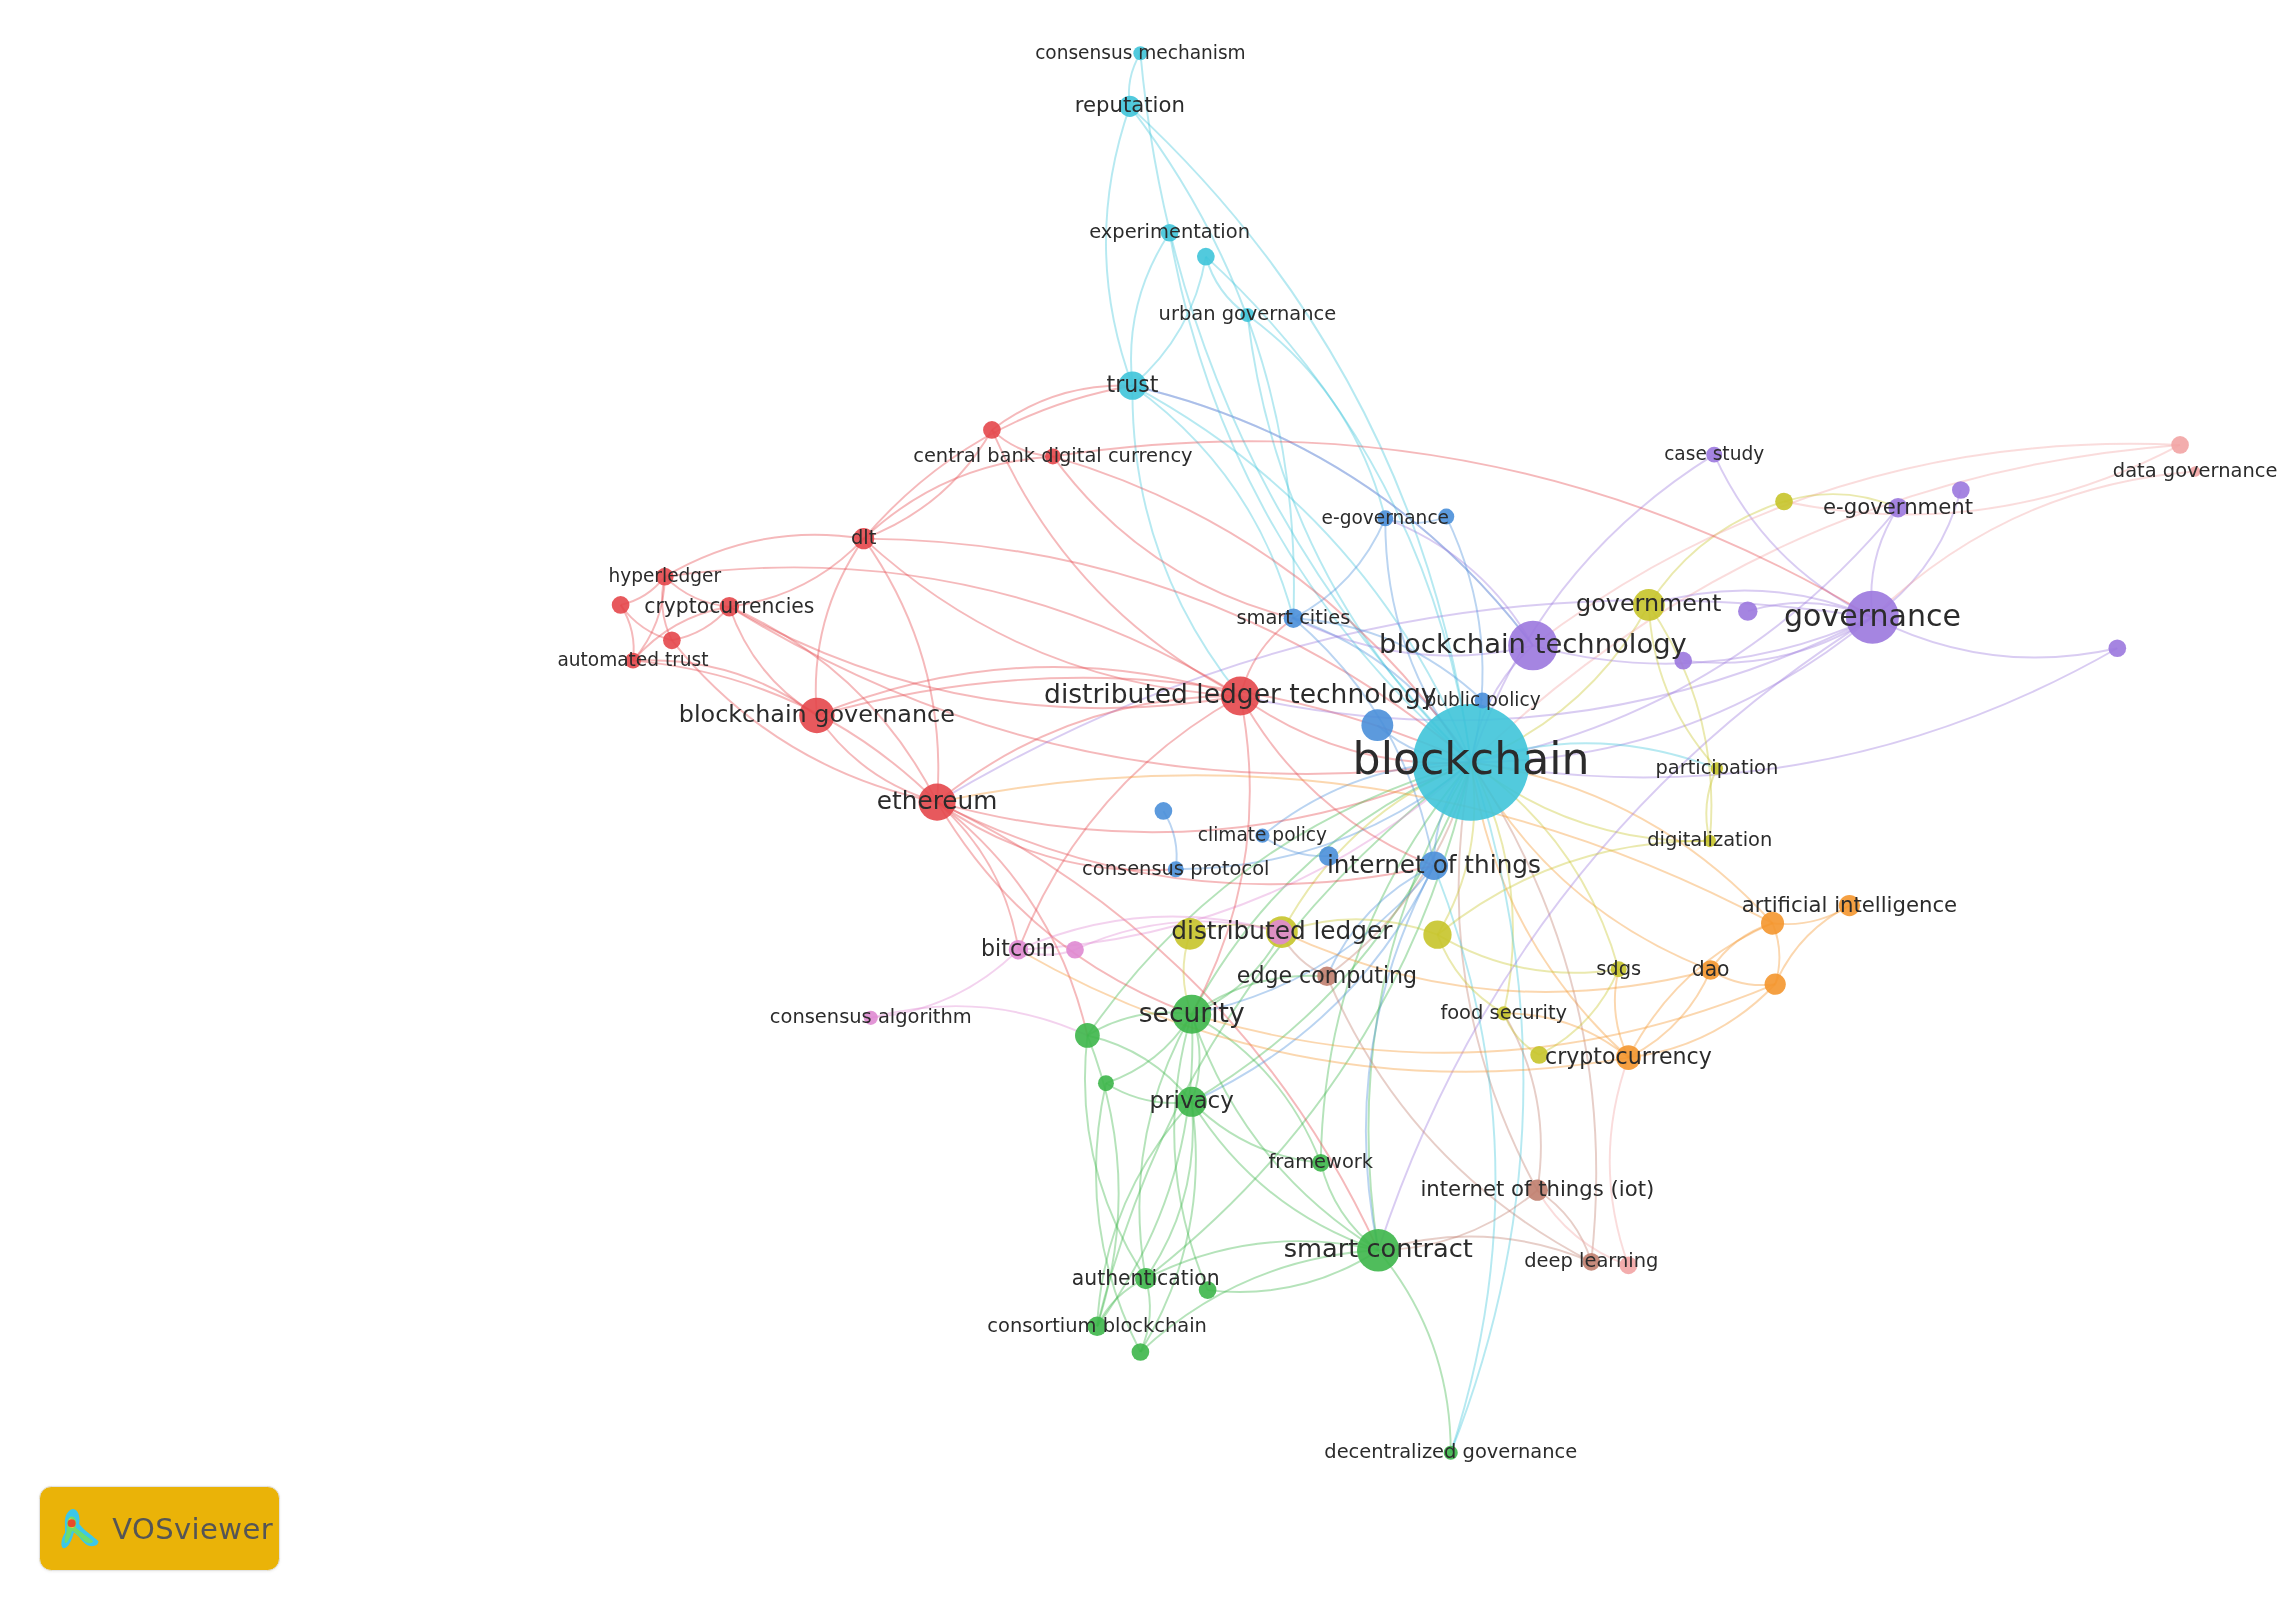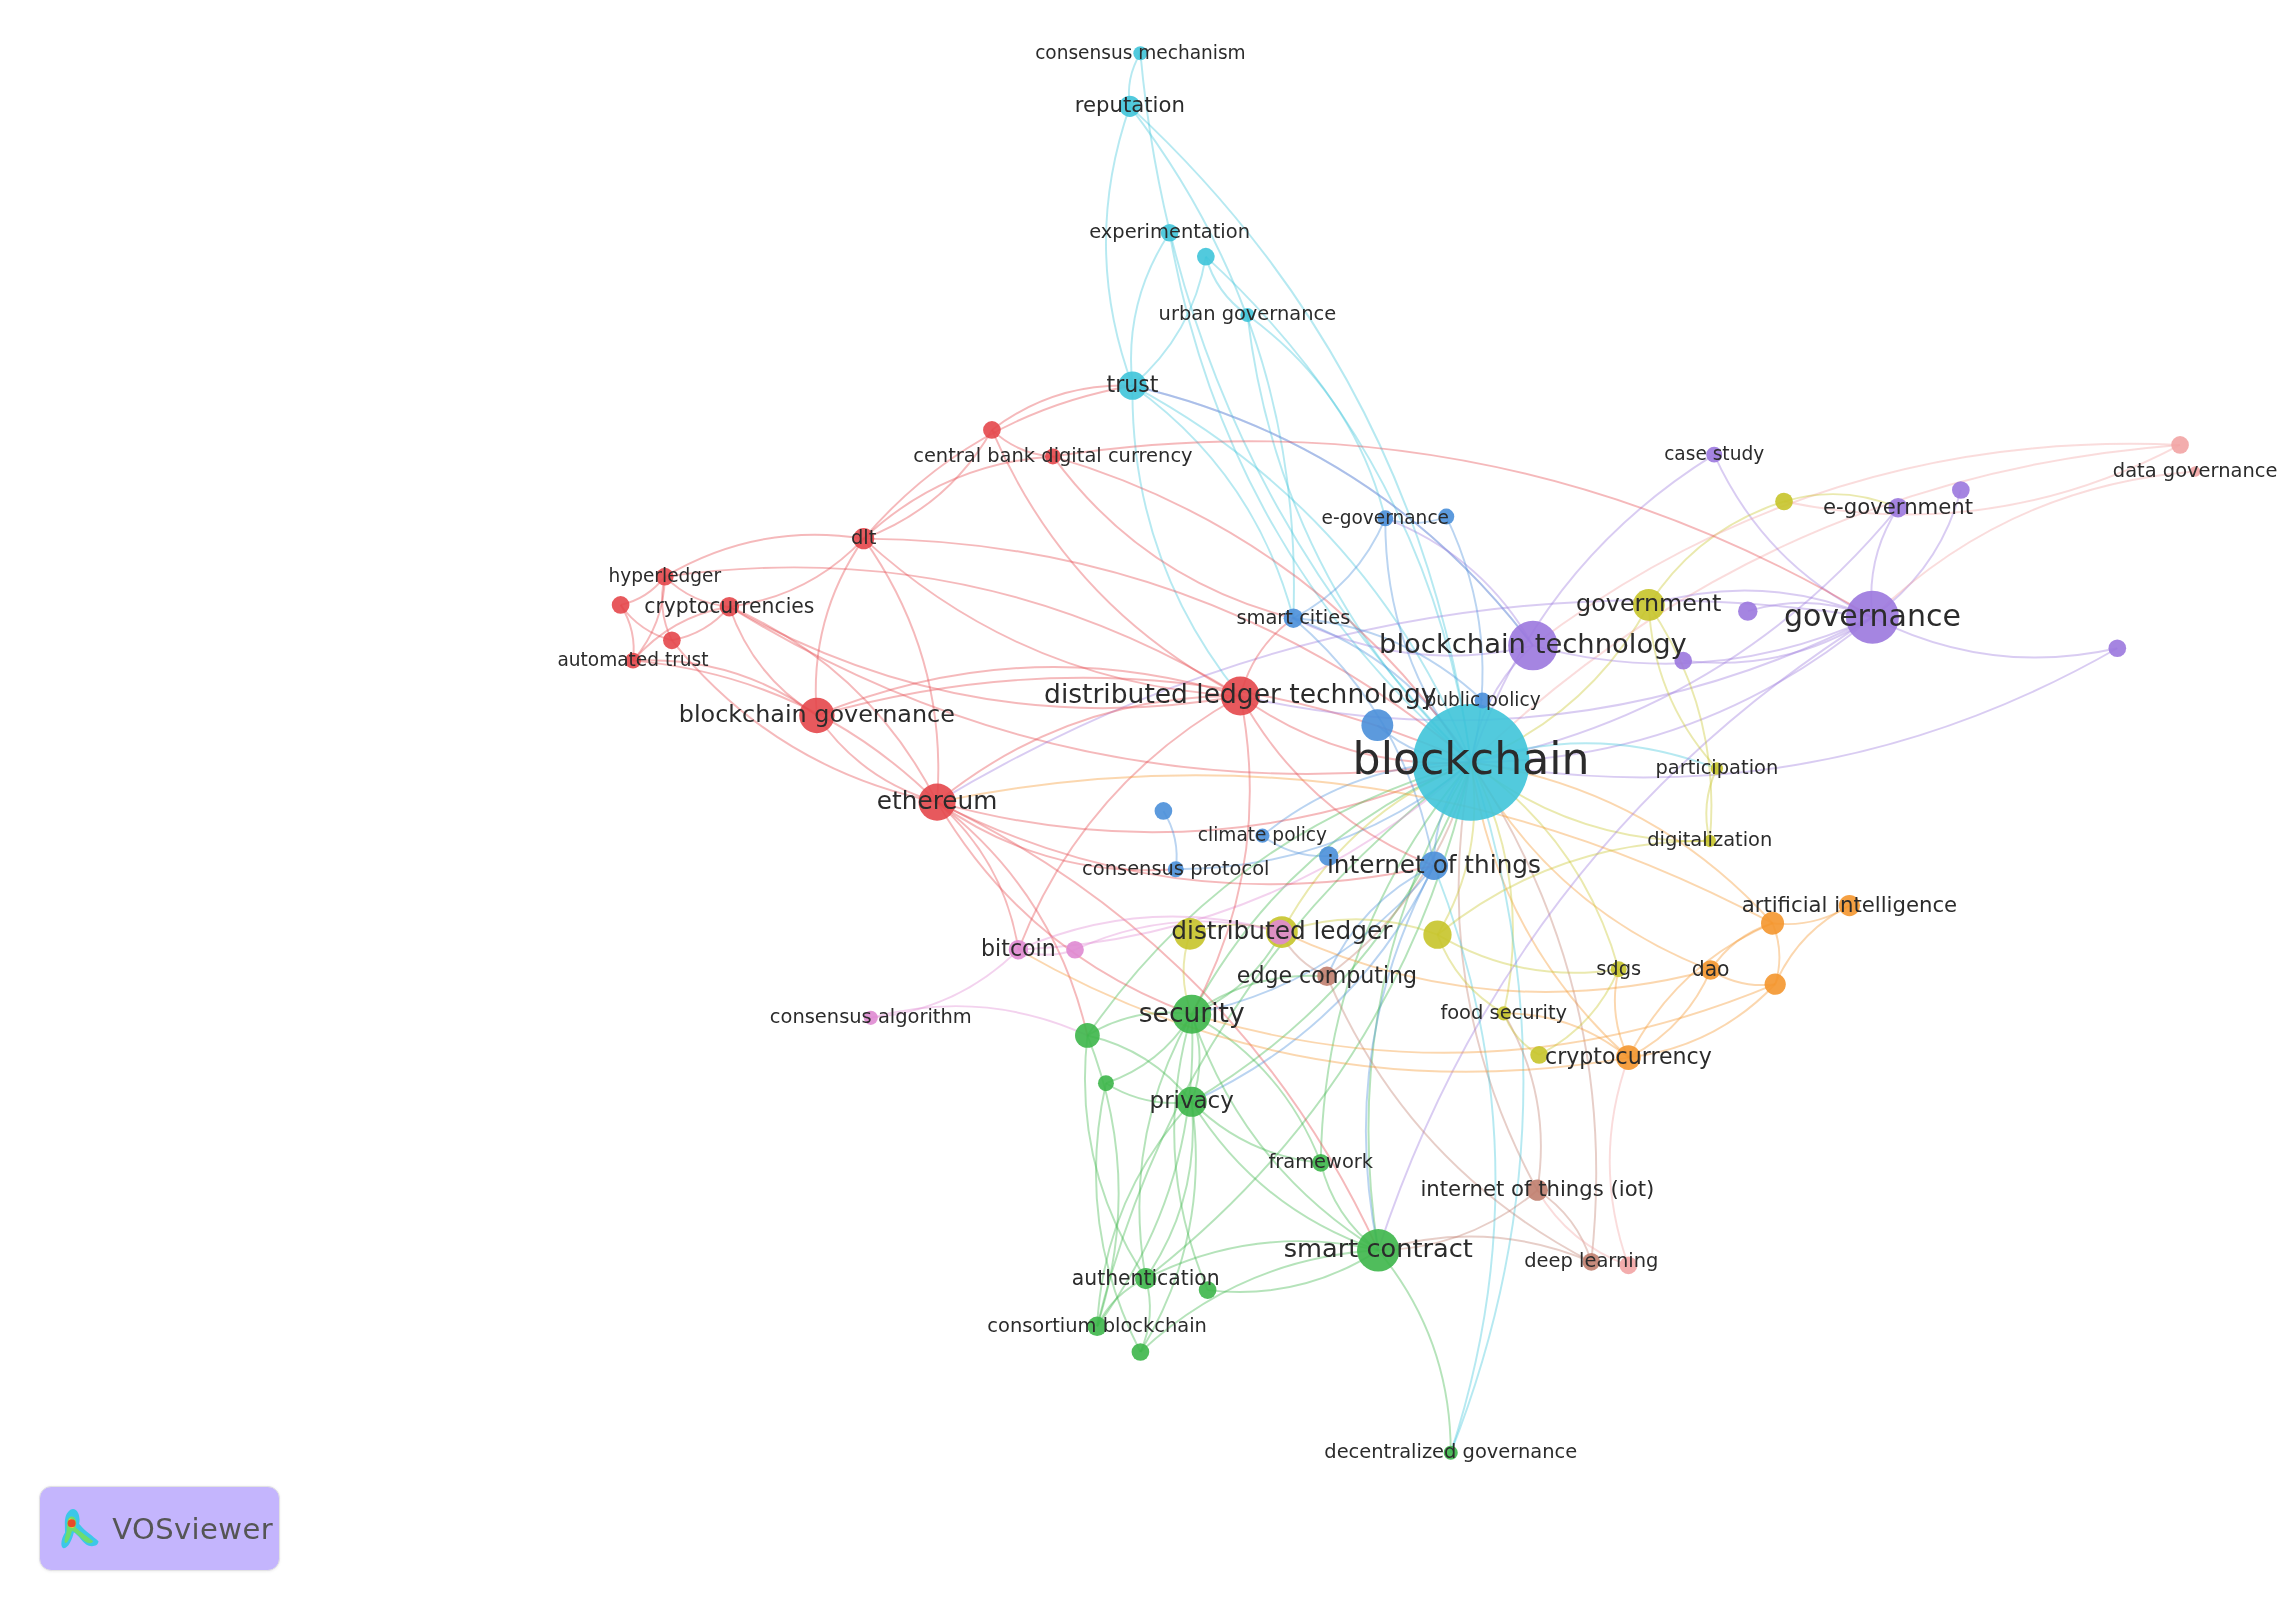--- a/index.html
+++ b/index.html
@@ -1,21 +1,21 @@
 <!DOCTYPE html>
 <html style="font-size:14px"><head>
 <meta charset="utf-8">
 <style>
   html, body { margin:0; padding:0; background:#ffffff; }
   body { width:2295px; height:1598px; position:relative; overflow:hidden; font-family:"DejaVu Sans", sans-serif; }
   #network { position:absolute; left:0; top:0; width:2295px; height:1598px; }
   .edge { fill:none; stroke-width:2.2; opacity:0.38; }
   .node { opacity:0.9; cursor:pointer; }
   .label { fill:#2b2b2b; font-family:"DejaVu Sans", sans-serif; text-anchor:middle; dominant-baseline:middle; cursor:pointer; }
-  #logo { position:absolute; left:39px; top:1486px; width:241px; height:85px; border:1.8px solid #e3e3e3; border-radius:12.4px; background:#c4b5fd; display:flex; align-items:center; box-sizing:border-box; padding-left:17.7px; box-shadow:0 0.9px 2.7px rgba(0,0,0,0.06); }
+  #logo { position:absolute; left:39px; top:1486px; width:241px; height:85px; border:1.8px solid #e3e3e3; border-radius:12.4px; background:#eab308; display:flex; align-items:center; box-sizing:border-box; padding-left:17.7px; box-shadow:0 0.9px 2.7px rgba(0,0,0,0.06); }
   #logo-text { font-family:"DejaVu Sans", sans-serif; font-size:29px; color:#555; margin-left:10.6px; letter-spacing:0.4px; }
 </style>
 </head>
 <body>
 
 <svg id="network" viewBox="0 0 2596 1807" xmlns="http://www.w3.org/2000/svg">
   <g id="edges-layer">
       <path d="M1664,862 Q1332.64,528.3199999999999 1290,60" class="edge" stroke="#3fc4d9"></path>
       <path d="M1664,862 Q1604.56,421.52 1278,120" class="edge" stroke="#3fc4d9"></path>
       <path d="M1664,862 Q1385.68,623.88 1323,263" class="edge" stroke="#3fc4d9"></path>

